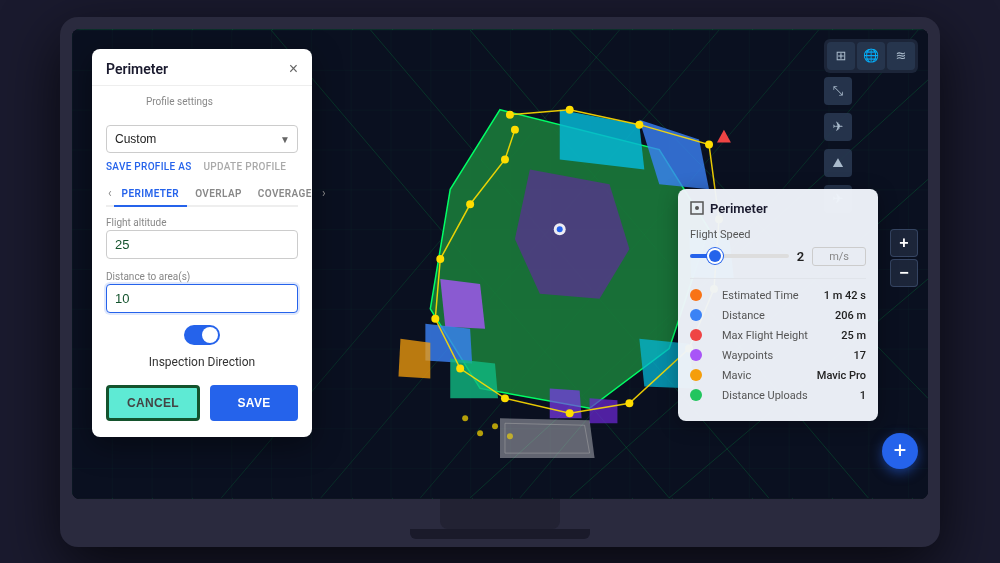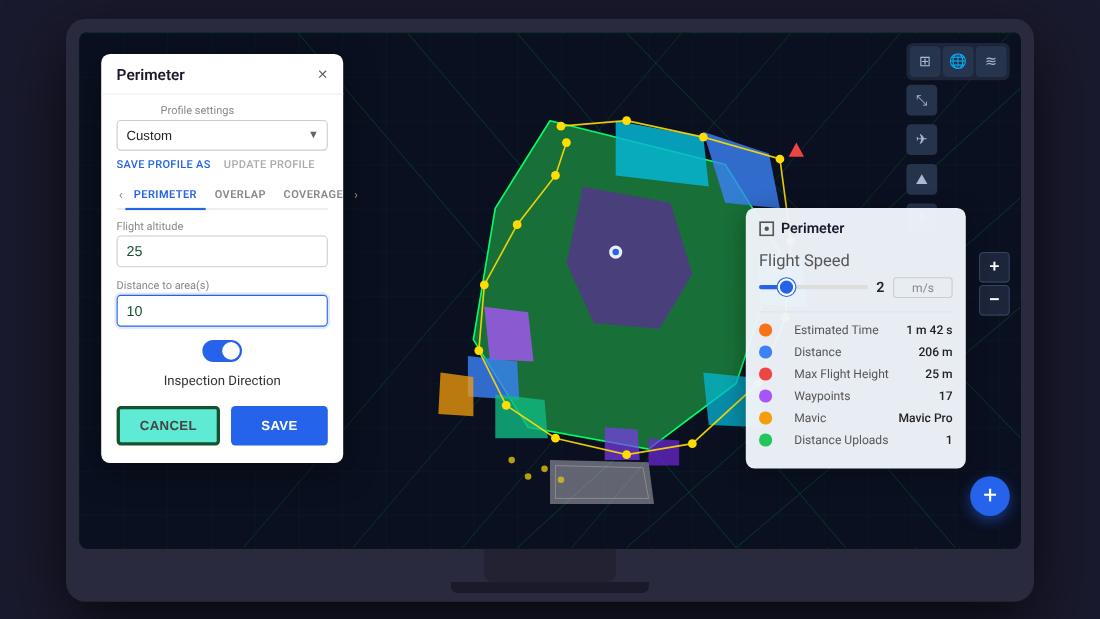--- a/index.html
+++ b/index.html
@@ -210,21 +210,21 @@
       line-height: 1;
     }
 
     .modal-body {
       padding: 10px 14px 0;
     }
 
     .field-label {
       font-size: 10px;
       color: #888;
-      margin-bottom: 2px;
+      margin-bottom: 18px;
       padding-left: 40px;
     }
 
     .select-wrapper {
       position: relative;
       margin-bottom: 8px;
     }
 
     .select-field {
       width: 100%;
@@ -415,21 +415,21 @@
       font-size: 13px;
       font-weight: 600;
       color: #1a1a2e;
     }
 
     .flight-speed-section {
       margin-bottom: 12px;
     }
 
     .flight-speed-label {
-      font-size: 15px;
+      font-size: 11px;
       color: #555;
       margin-bottom: 6px;
     }
 
     .speed-control {
       display: flex;
       align-items: center;
       gap: 8px;
     }
 

